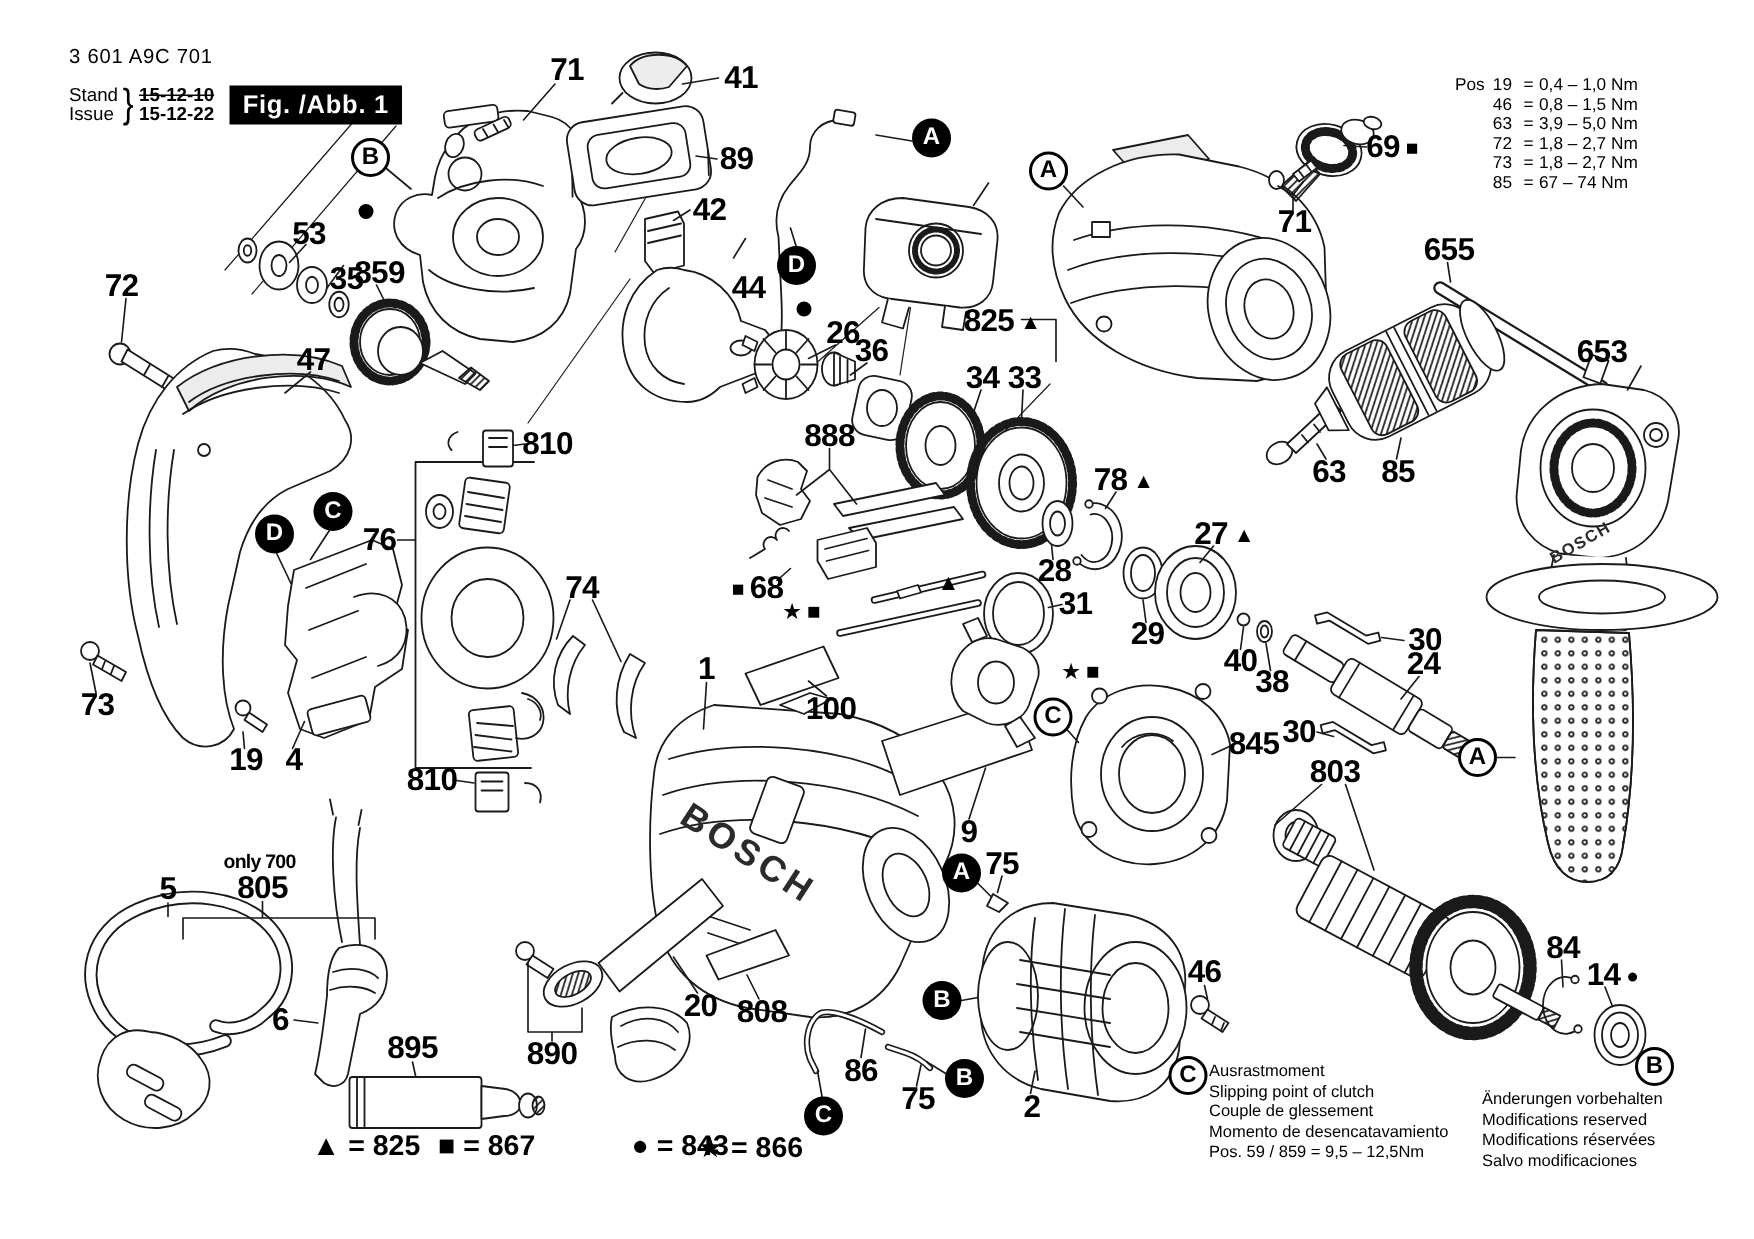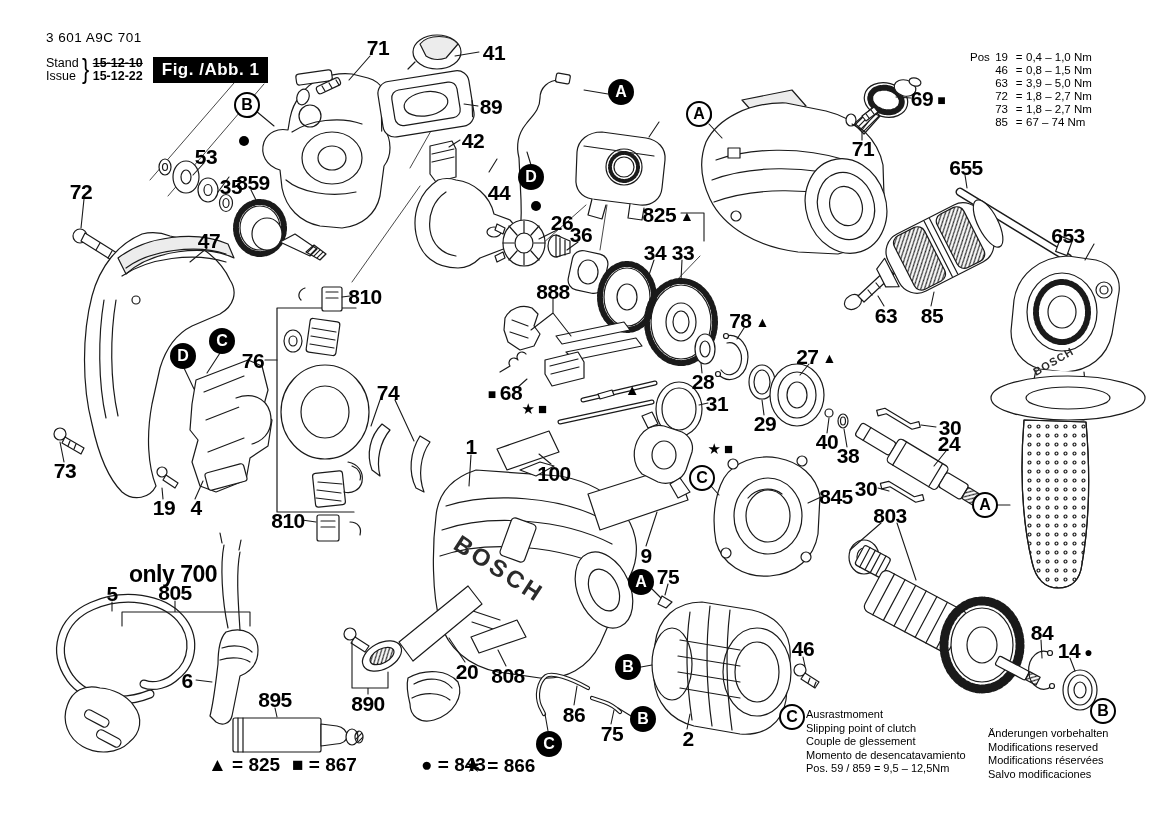--- a/index.html
+++ b/index.html
@@ -600,21 +600,21 @@
       <div class="plabel" style="left: 836px; top: 496px;"><span>845</span></div>
       <div class="plabel" style="left: 890px; top: 515px;"><span>803</span></div>
       <div class="plabel" style="left: 505px; top: 392px;"><span class="sym pre">■</span><span>68</span></div>
       <div class="plabel" style="left: 253px; top: 360px;"><span>76</span></div>
       <div class="plabel" style="left: 365px; top: 296px;"><span>810</span></div>
       <div class="plabel" style="left: 388px; top: 392px;"><span>74</span></div>
       <div class="plabel" style="left: 288px; top: 520px;"><span>810</span></div>
       <div class="plabel" style="left: 164px; top: 507px;"><span>19</span></div>
       <div class="plabel" style="left: 196px; top: 507px;"><span>4</span></div>
       <div class="plabel" style="left: 65px; top: 470px;"><span>73</span></div>
-      <div class="plabel" style="font-size: 23px; left: 173px; top: 574px;"><span>only 700</span></div>
+      <div class="plabel" style="font-size: 13px; left: 173px; top: 574px;"><span>only 700</span></div>
       <div class="plabel" style="left: 175px; top: 592px;"><span>805</span></div>
       <div class="plabel" style="left: 112px; top: 593px;"><span>5</span></div>
       <div class="plabel" style="left: 187px; top: 680px;"><span>6</span></div>
       <div class="plabel" style="left: 275px; top: 699px;"><span>895</span></div>
       <div class="plabel" style="left: 368px; top: 703px;"><span>890</span></div>
       <div class="plabel" style="left: 467px; top: 671px;"><span>20</span></div>
       <div class="plabel" style="left: 508px; top: 675px;"><span>808</span></div>
       <div class="plabel" style="left: 471px; top: 446px;"><span>1</span></div>
       <div class="plabel" style="left: 554px; top: 473px;"><span>100</span></div>
       <div class="plabel" style="left: 646px; top: 555px;"><span>9</span></div>

